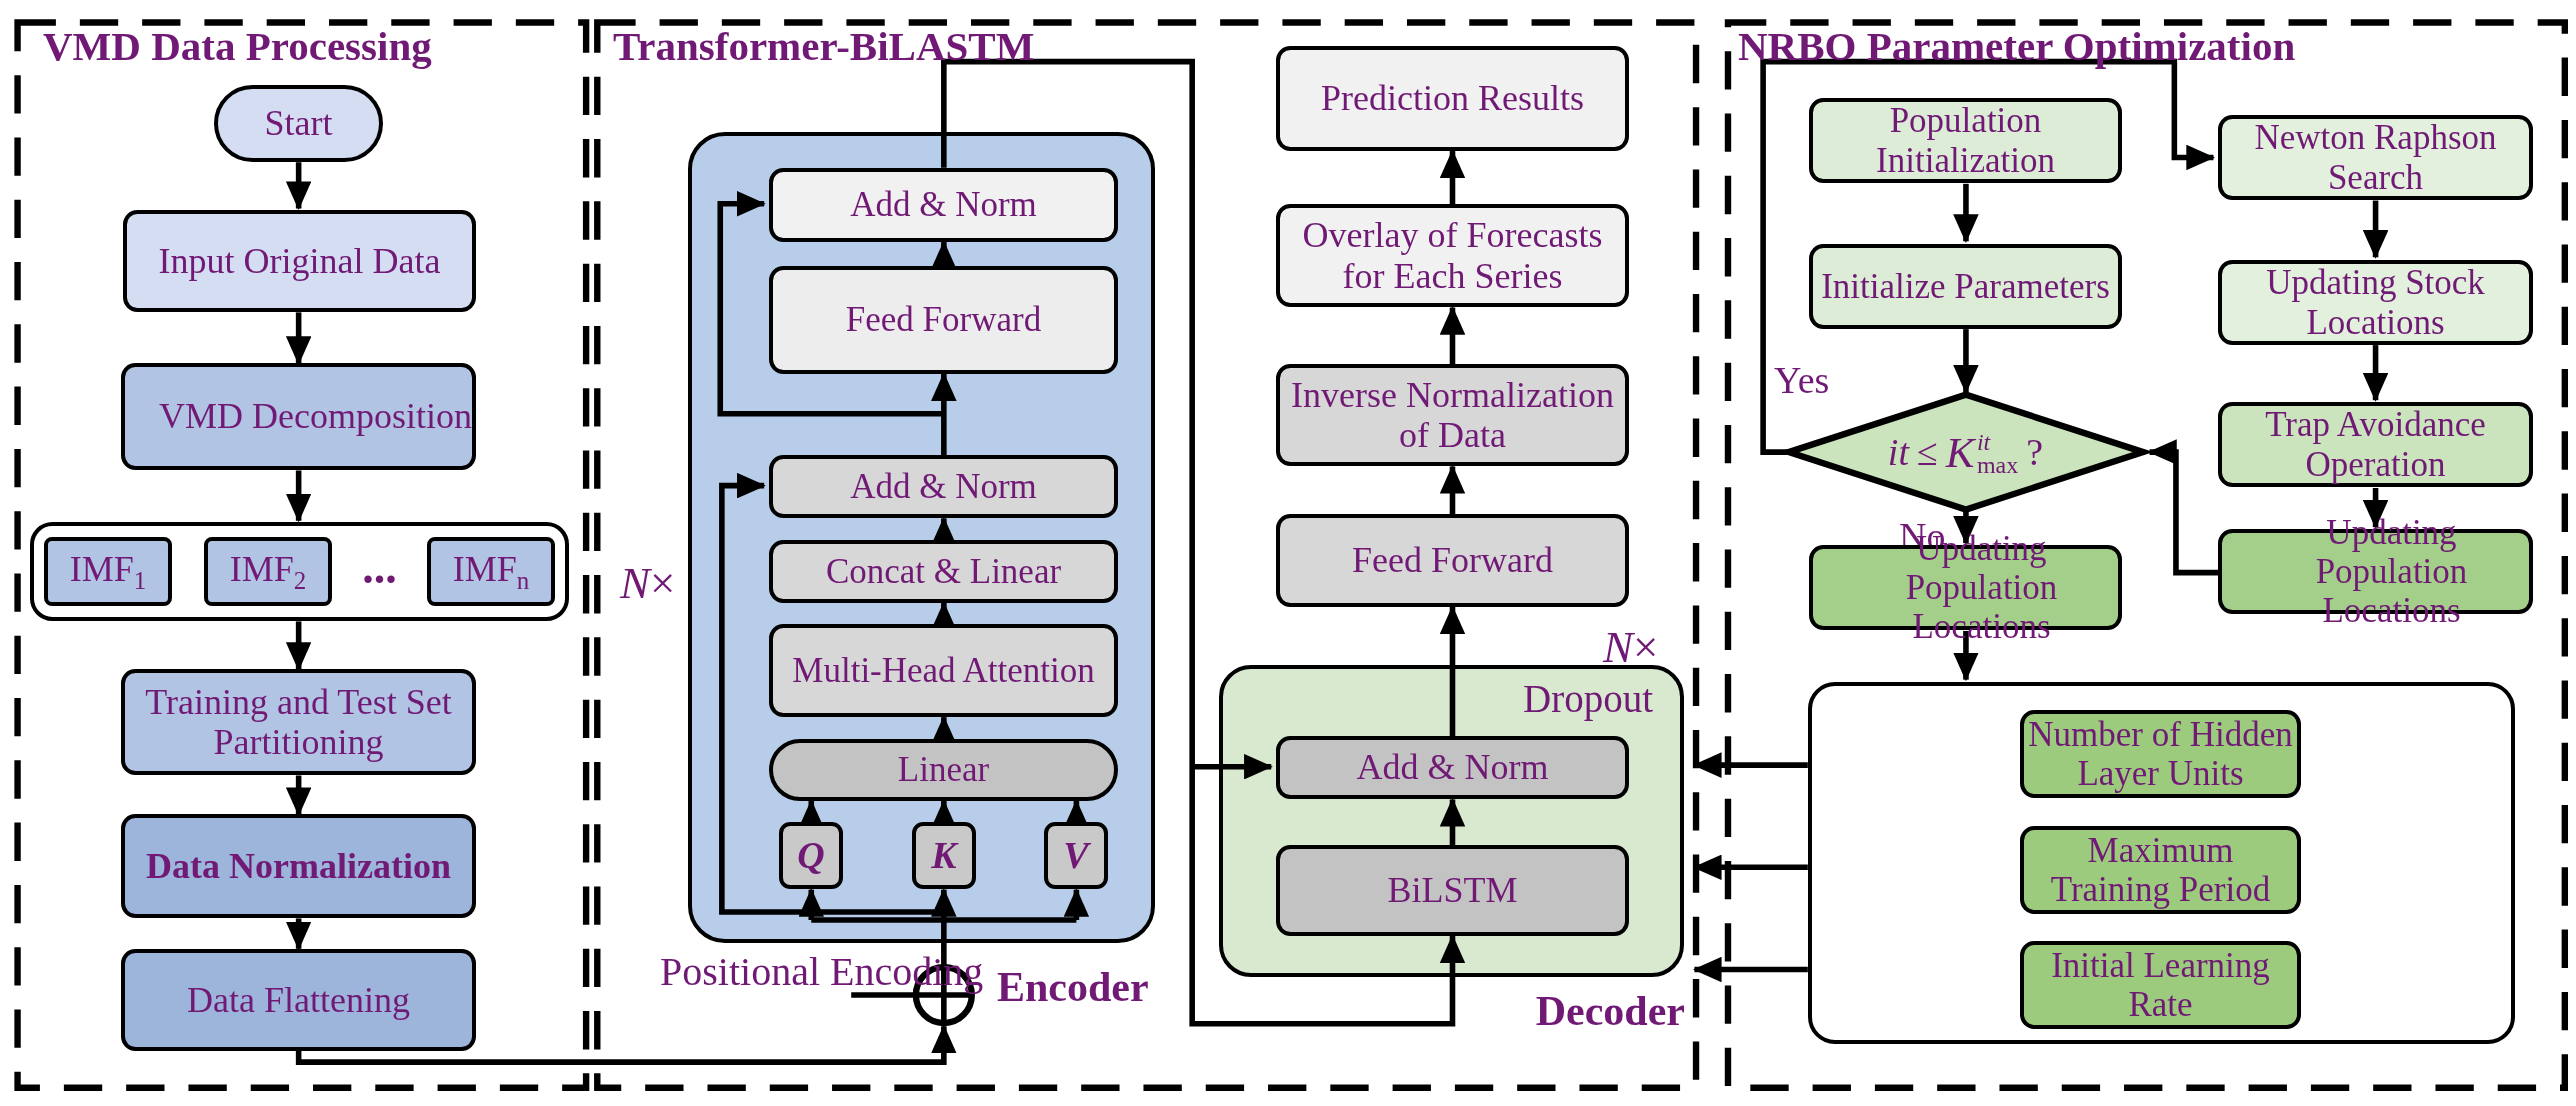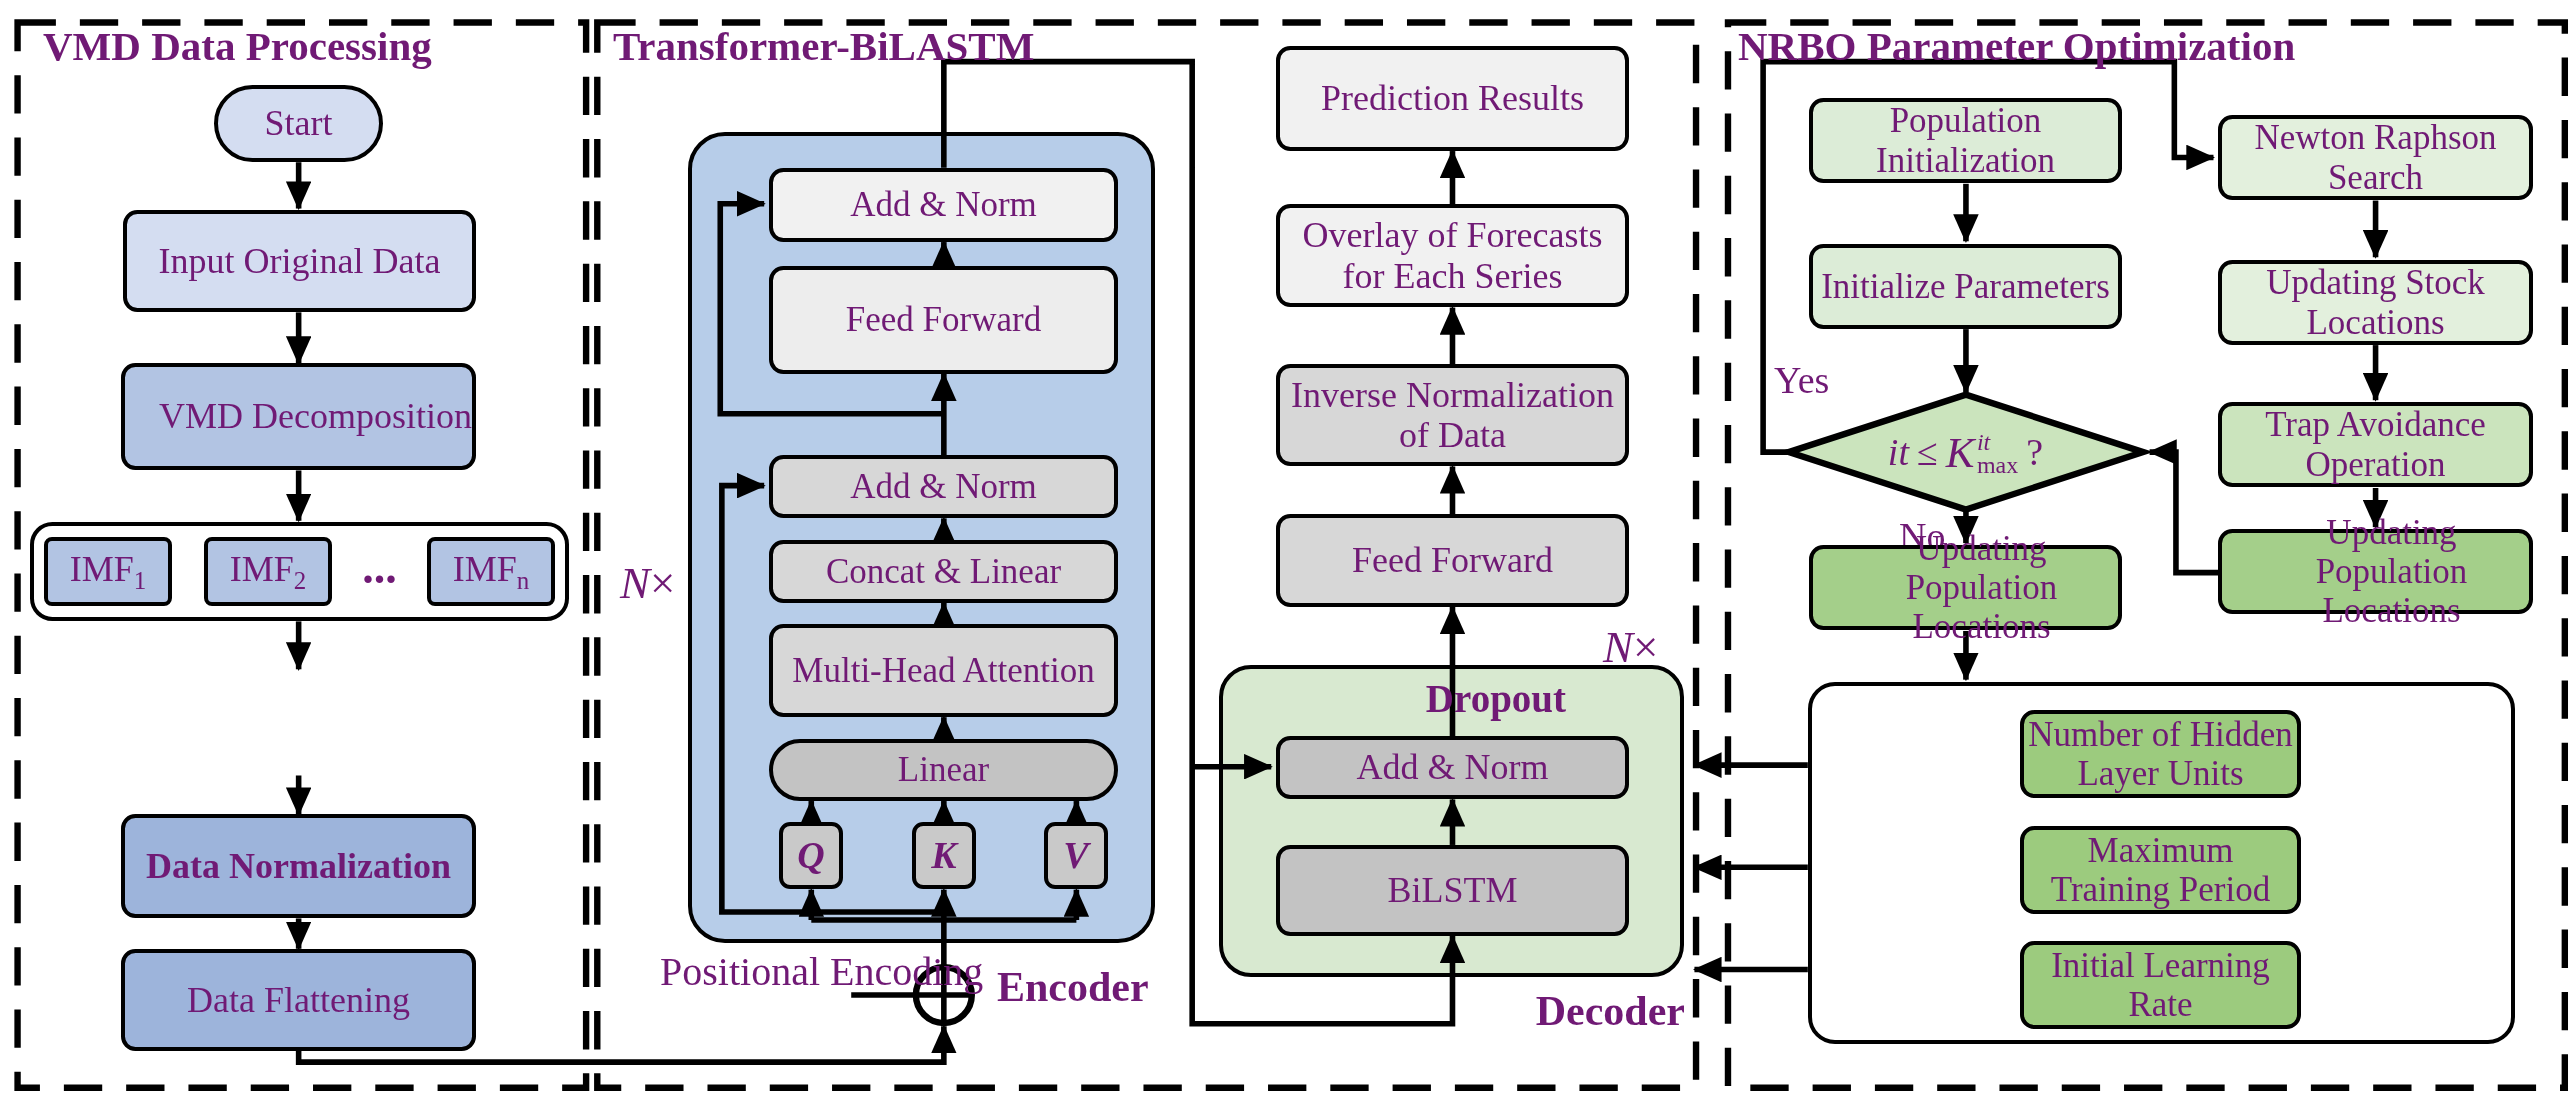--- a/index.html
+++ b/index.html
@@ -163,20 +163,24 @@
     <span><span>IMF</span><span class="sub">1</span></span>
     </div>
   <div class="box f-blue-mid" style="left:204px;top:537px;width:128px;height:69px;border-radius:8px;">
     <span><span>IMF</span><span class="sub">2</span></span>
     </div>
   <div class="lbl" style="left:345px;top:541px;width:69px;text-align:center;font-weight:bold;font-size:46px;">...</div>
   <div class="box f-blue-mid" style="left:427px;top:537px;width:128px;height:69px;border-radius:8px;">
     <span><span>IMF</span><span class="sub">n</span></span>
     </div>
 
+  <div class="box f-blue-mid" style="left:121px;top:669px;width:355px;height:106px;">
+    <span class="ln">Training and Test Set</span>
+    <span class="ln">Partitioning</span>
+    </div>
 
   <div class="box f-blue-dark" style="left:121px;top:814px;width:355px;height:104px;font-weight:bold;">
       <span>Data Normalization</span>
     </div>
 
   <div class="box f-blue-dark" style="left:121px;top:949px;width:355px;height:102px;">
       <span>Data Flattening</span>
     </div>
 
   <div class="container f-enc" style="left:688px;top:132px;width:467px;height:811px;"></div>
@@ -239,21 +243,21 @@
     </div>
 
   <div class="box f-gray-mid" style="left:1276px;top:514px;width:353px;height:93px;">
       <span>Feed Forward</span>
     </div>
 
   <div class="lbl ntimes" style="left:1603px;top:621px;">
     <span class="it">N</span><span>×</span></div>
 
   <div class="container f-dec" style="left:1219px;top:665px;width:465px;height:312px;border-width:4.8px;"></div>
-  <div class="lbl small-lbl" style="left:1406px;top:676px;width:160px;text-align:right;font-weight:bold;">Dropout</div>
+  <div class="lbl small-lbl" style="left:1493px;top:676px;width:160px;text-align:right;">Dropout</div>
 
   <div class="box f-gray-dark" style="left:1276px;top:736px;width:353px;height:63px;">
       <span>Add &amp; Norm</span>
     </div>
 
   <div class="box f-gray-dark" style="left:1276px;top:845px;width:353px;height:91px;">
       <span>BiLSTM</span>
     </div>
 
   <div class="lbl bold-lbl" style="left:1517px;top:987px;width:168px;text-align:right;">Decoder</div>

